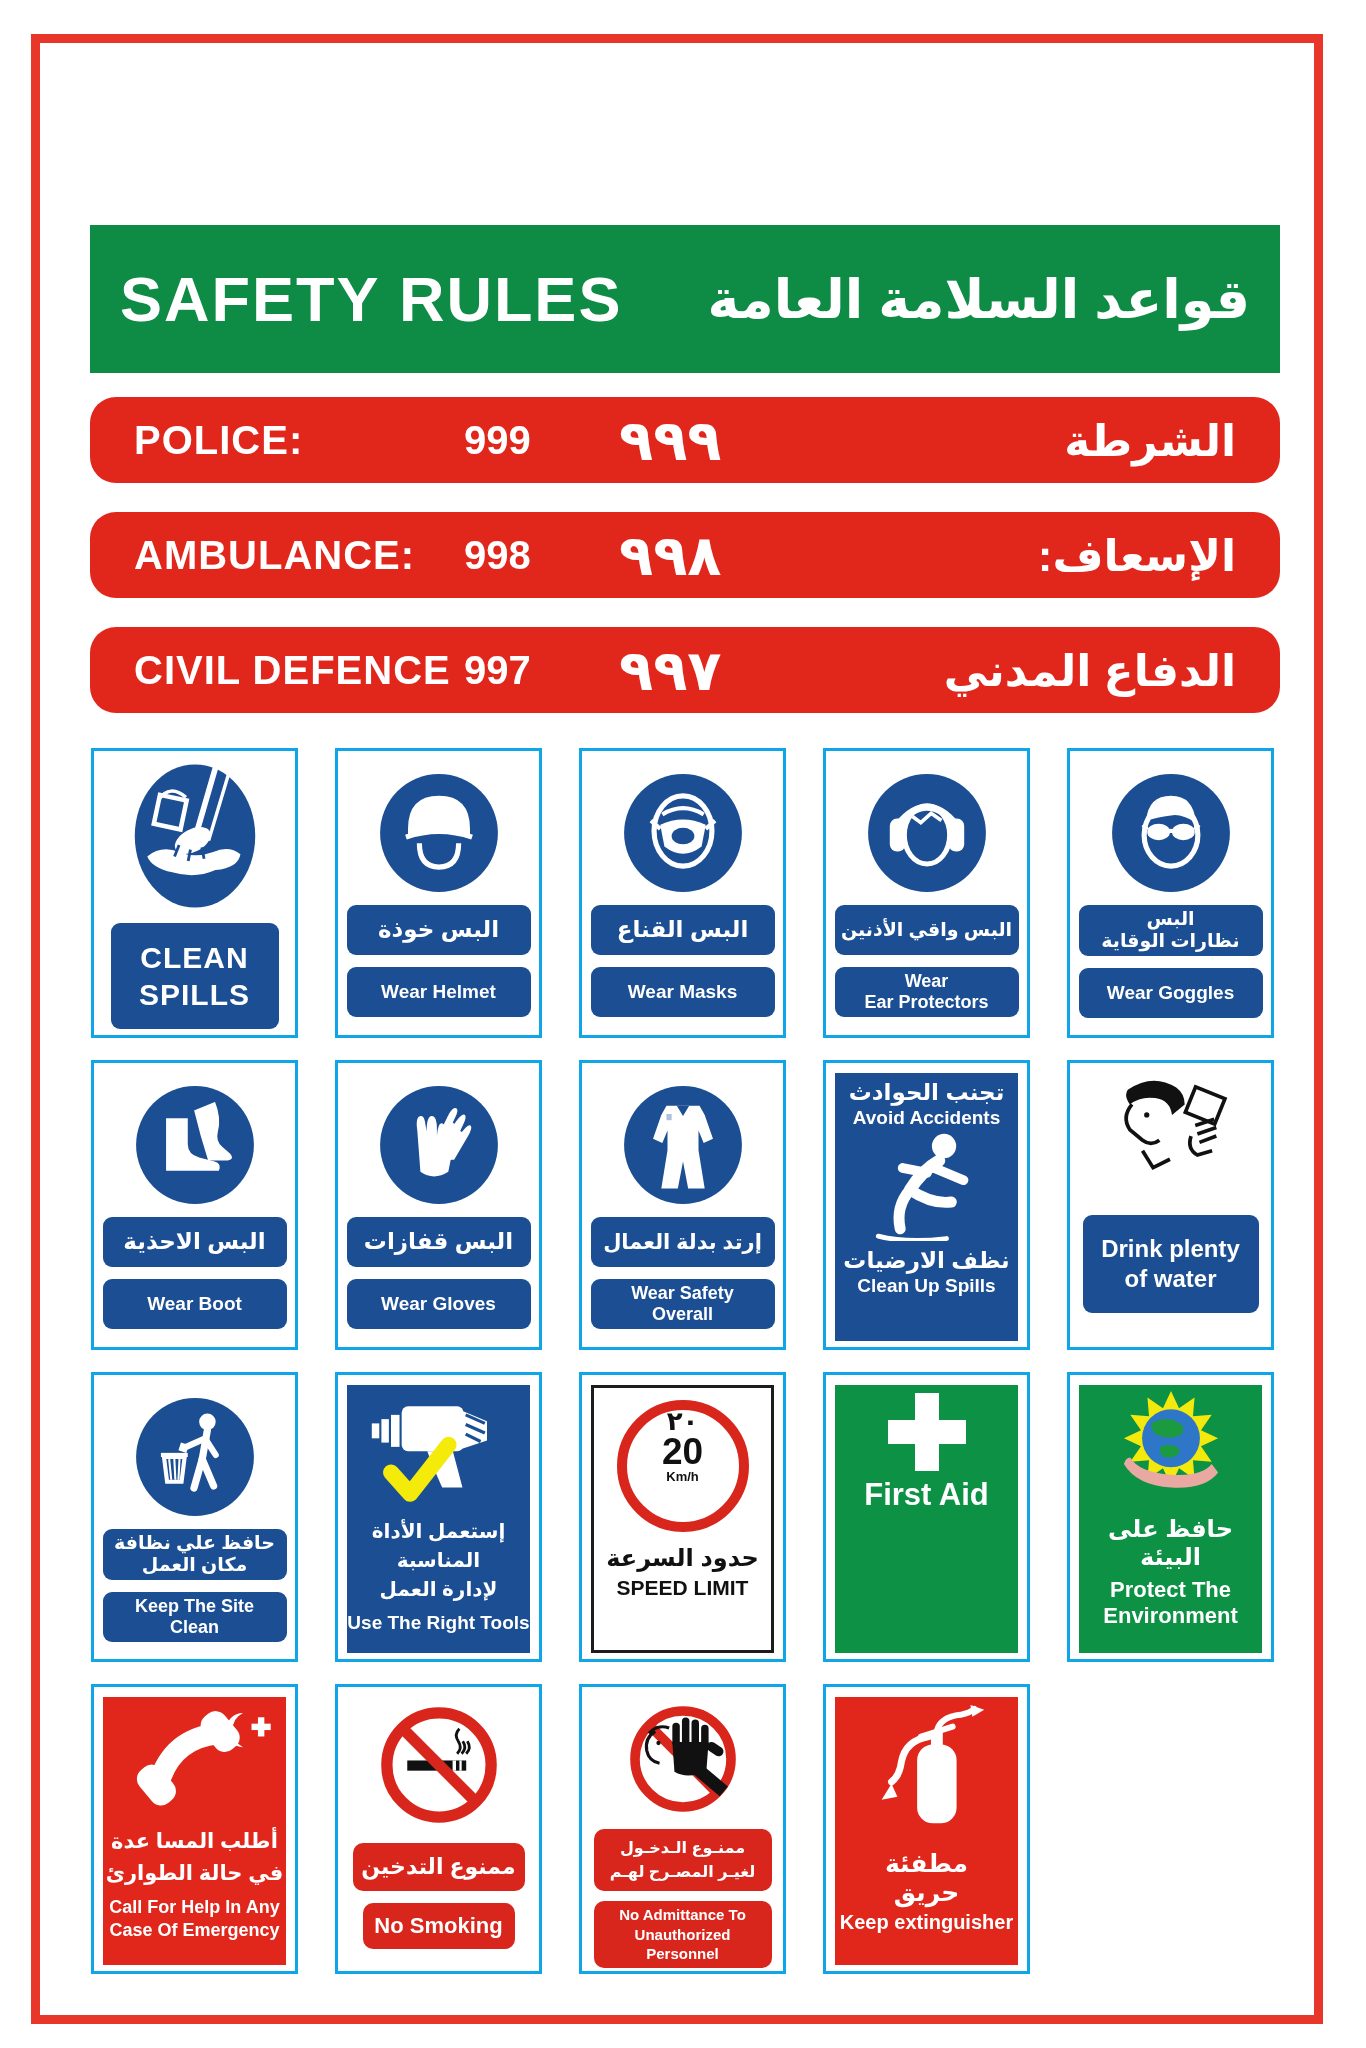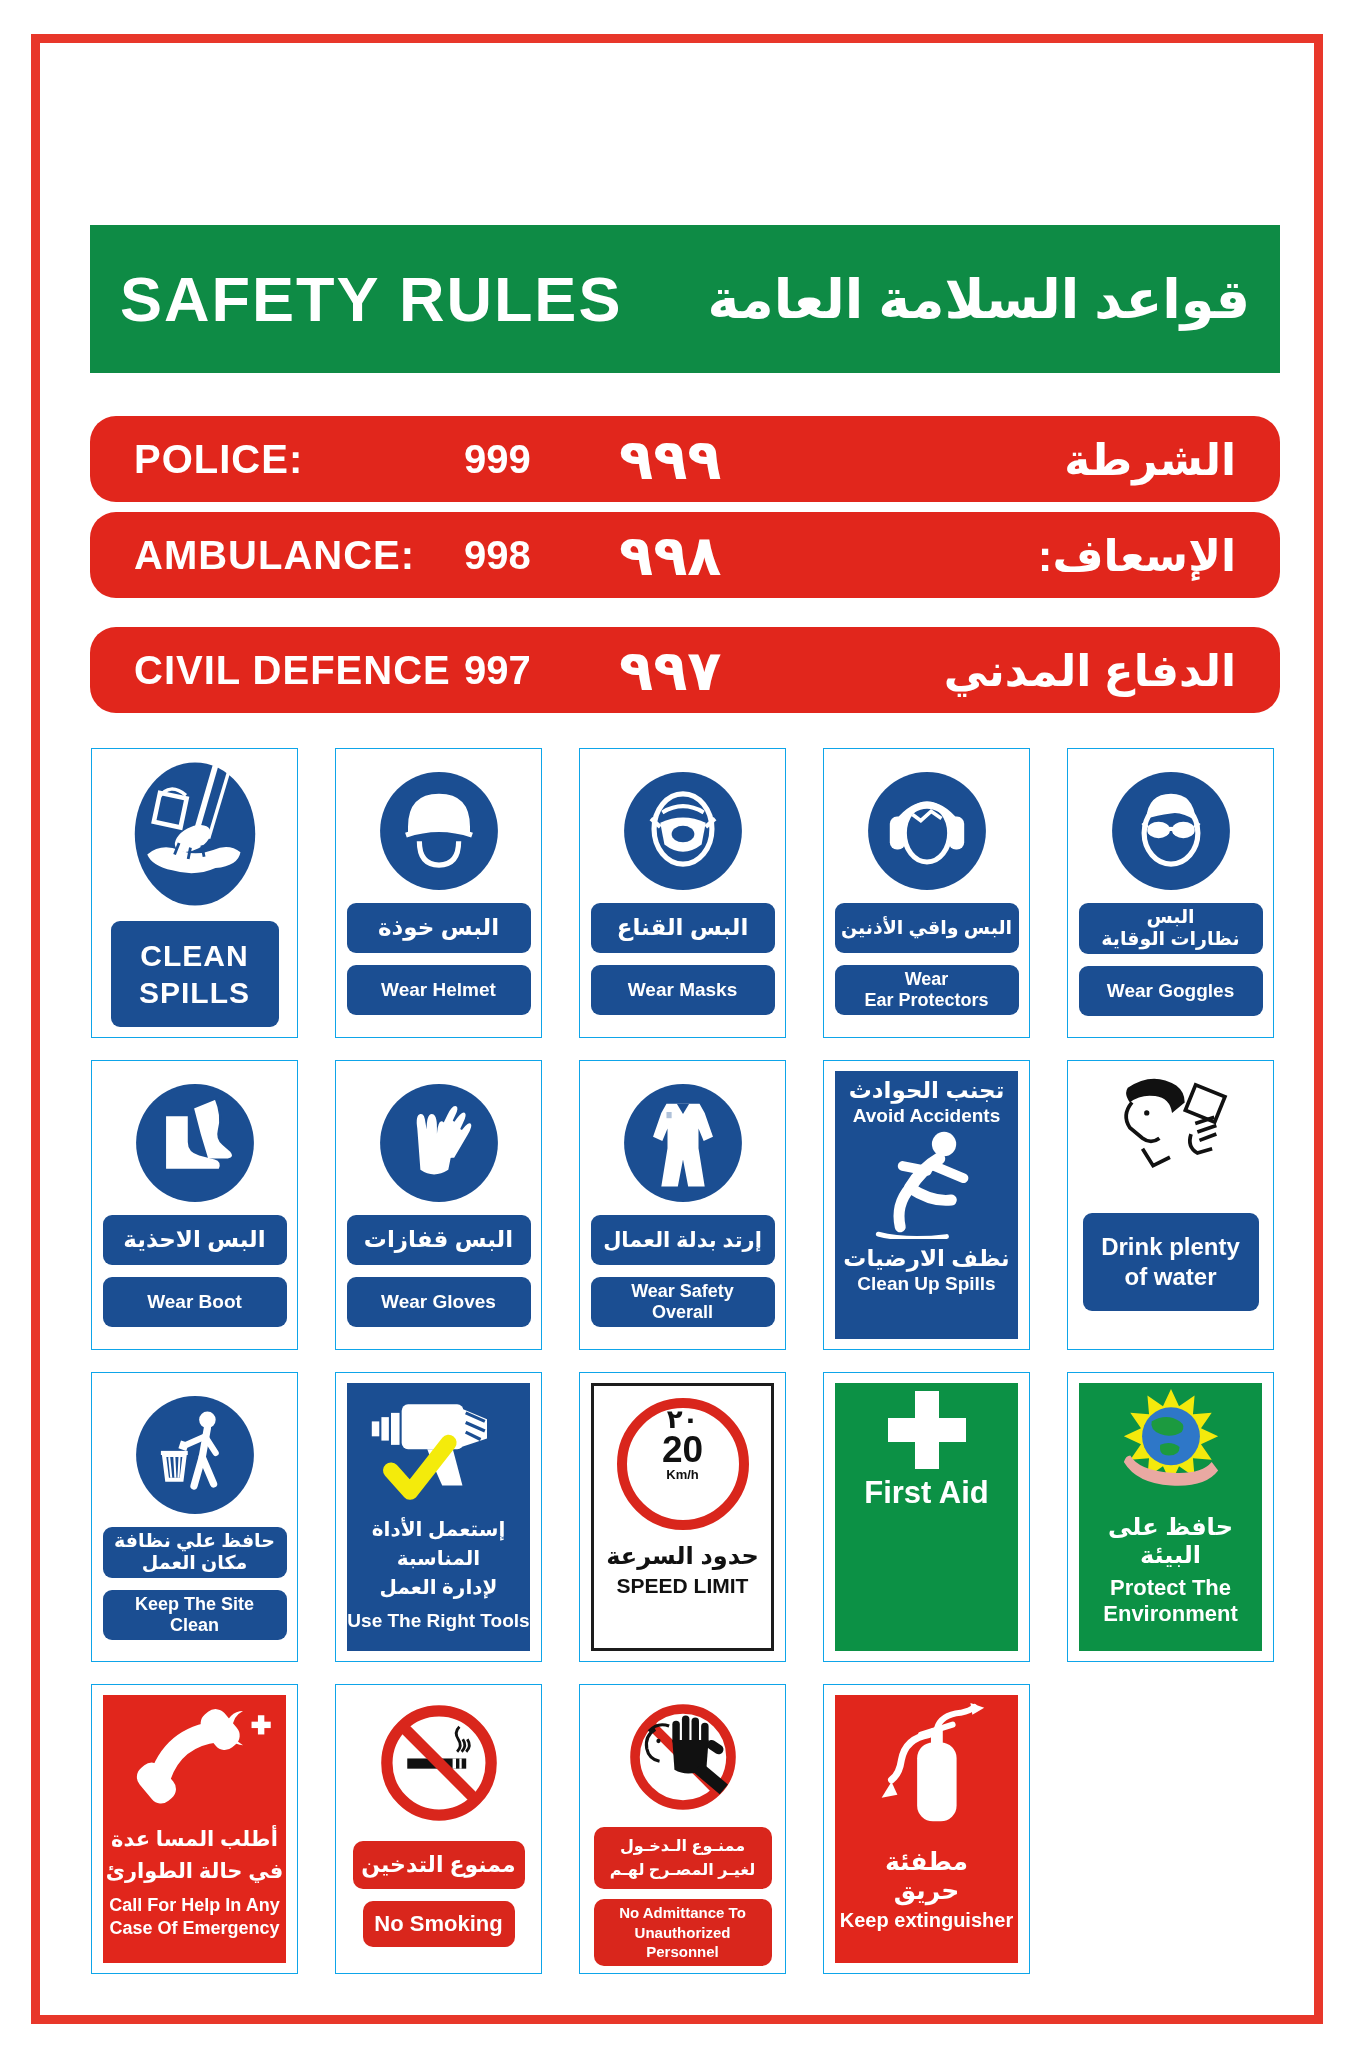--- a/index.html
+++ b/index.html
@@ -8,29 +8,29 @@
   .frame{position:absolute;left:31px;top:34px;width:1292px;height:1990px;
          border:9px solid #E8372A;box-sizing:border-box;}
   
   .banner{position:absolute;left:90px;top:225px;width:1190px;height:148px;background:#0E8B45;
           display:flex;align-items:center;justify-content:space-between;padding:0 30px;box-sizing:border-box;}
   .banner-en{font-size:63px;font-weight:bold;color:#fff;letter-spacing:2px;}
   .banner-ar{font-size:54px;font-weight:bold;color:#fff;direction:rtl;}
   
   .bar{position:absolute;left:90px;width:1190px;height:86px;background:#E1261C;border-radius:26px;
        display:flex;align-items:center;color:#fff;font-weight:bold;padding:0 44px;box-sizing:border-box;}
-  .bar1{top:416px}.bar2{top:512px}.bar3{top:627px}
+  .bar1{top:397px}.bar2{top:512px}.bar3{top:627px}
   .bar-en{font-size:40px;letter-spacing:1px;width:330px;}
   .bar-num{font-size:40px;width:155px;}
   .bar-num-ar{font-size:56px;width:210px;}
   .bar-ar{flex:1;text-align:right;font-size:44px;direction:rtl;}
   
   .grid{position:absolute;left:91px;top:748px;display:grid;
         grid-template-columns:repeat(5,207px);grid-auto-rows:290px;column-gap:37px;row-gap:22px;}
-  .tile{background:#fff;border:1px solid #0ea5e9;box-sizing:border-box;display:flex;
+  .tile{background:#fff;border:3px solid #0ea5e9;box-sizing:border-box;display:flex;
         flex-direction:column;align-items:center;overflow:hidden;}
   .disc{width:124px;height:124px;margin-top:20px;}
   .bbox{background:#1B4E92;color:#fff;border-radius:9px;width:184px;box-sizing:border-box;
         display:flex;flex-direction:column;align-items:center;justify-content:center;
         text-align:center;font-weight:bold;line-height:1.18;min-height:50px;padding:3px 2px;}
   .ar-box{font-size:23px;margin-top:10px;direction:rtl;}
   .en-box{font-size:19px;margin-top:12px;}
   .small-ar{font-size:19px;}
   .small-en{font-size:18px;}
   

